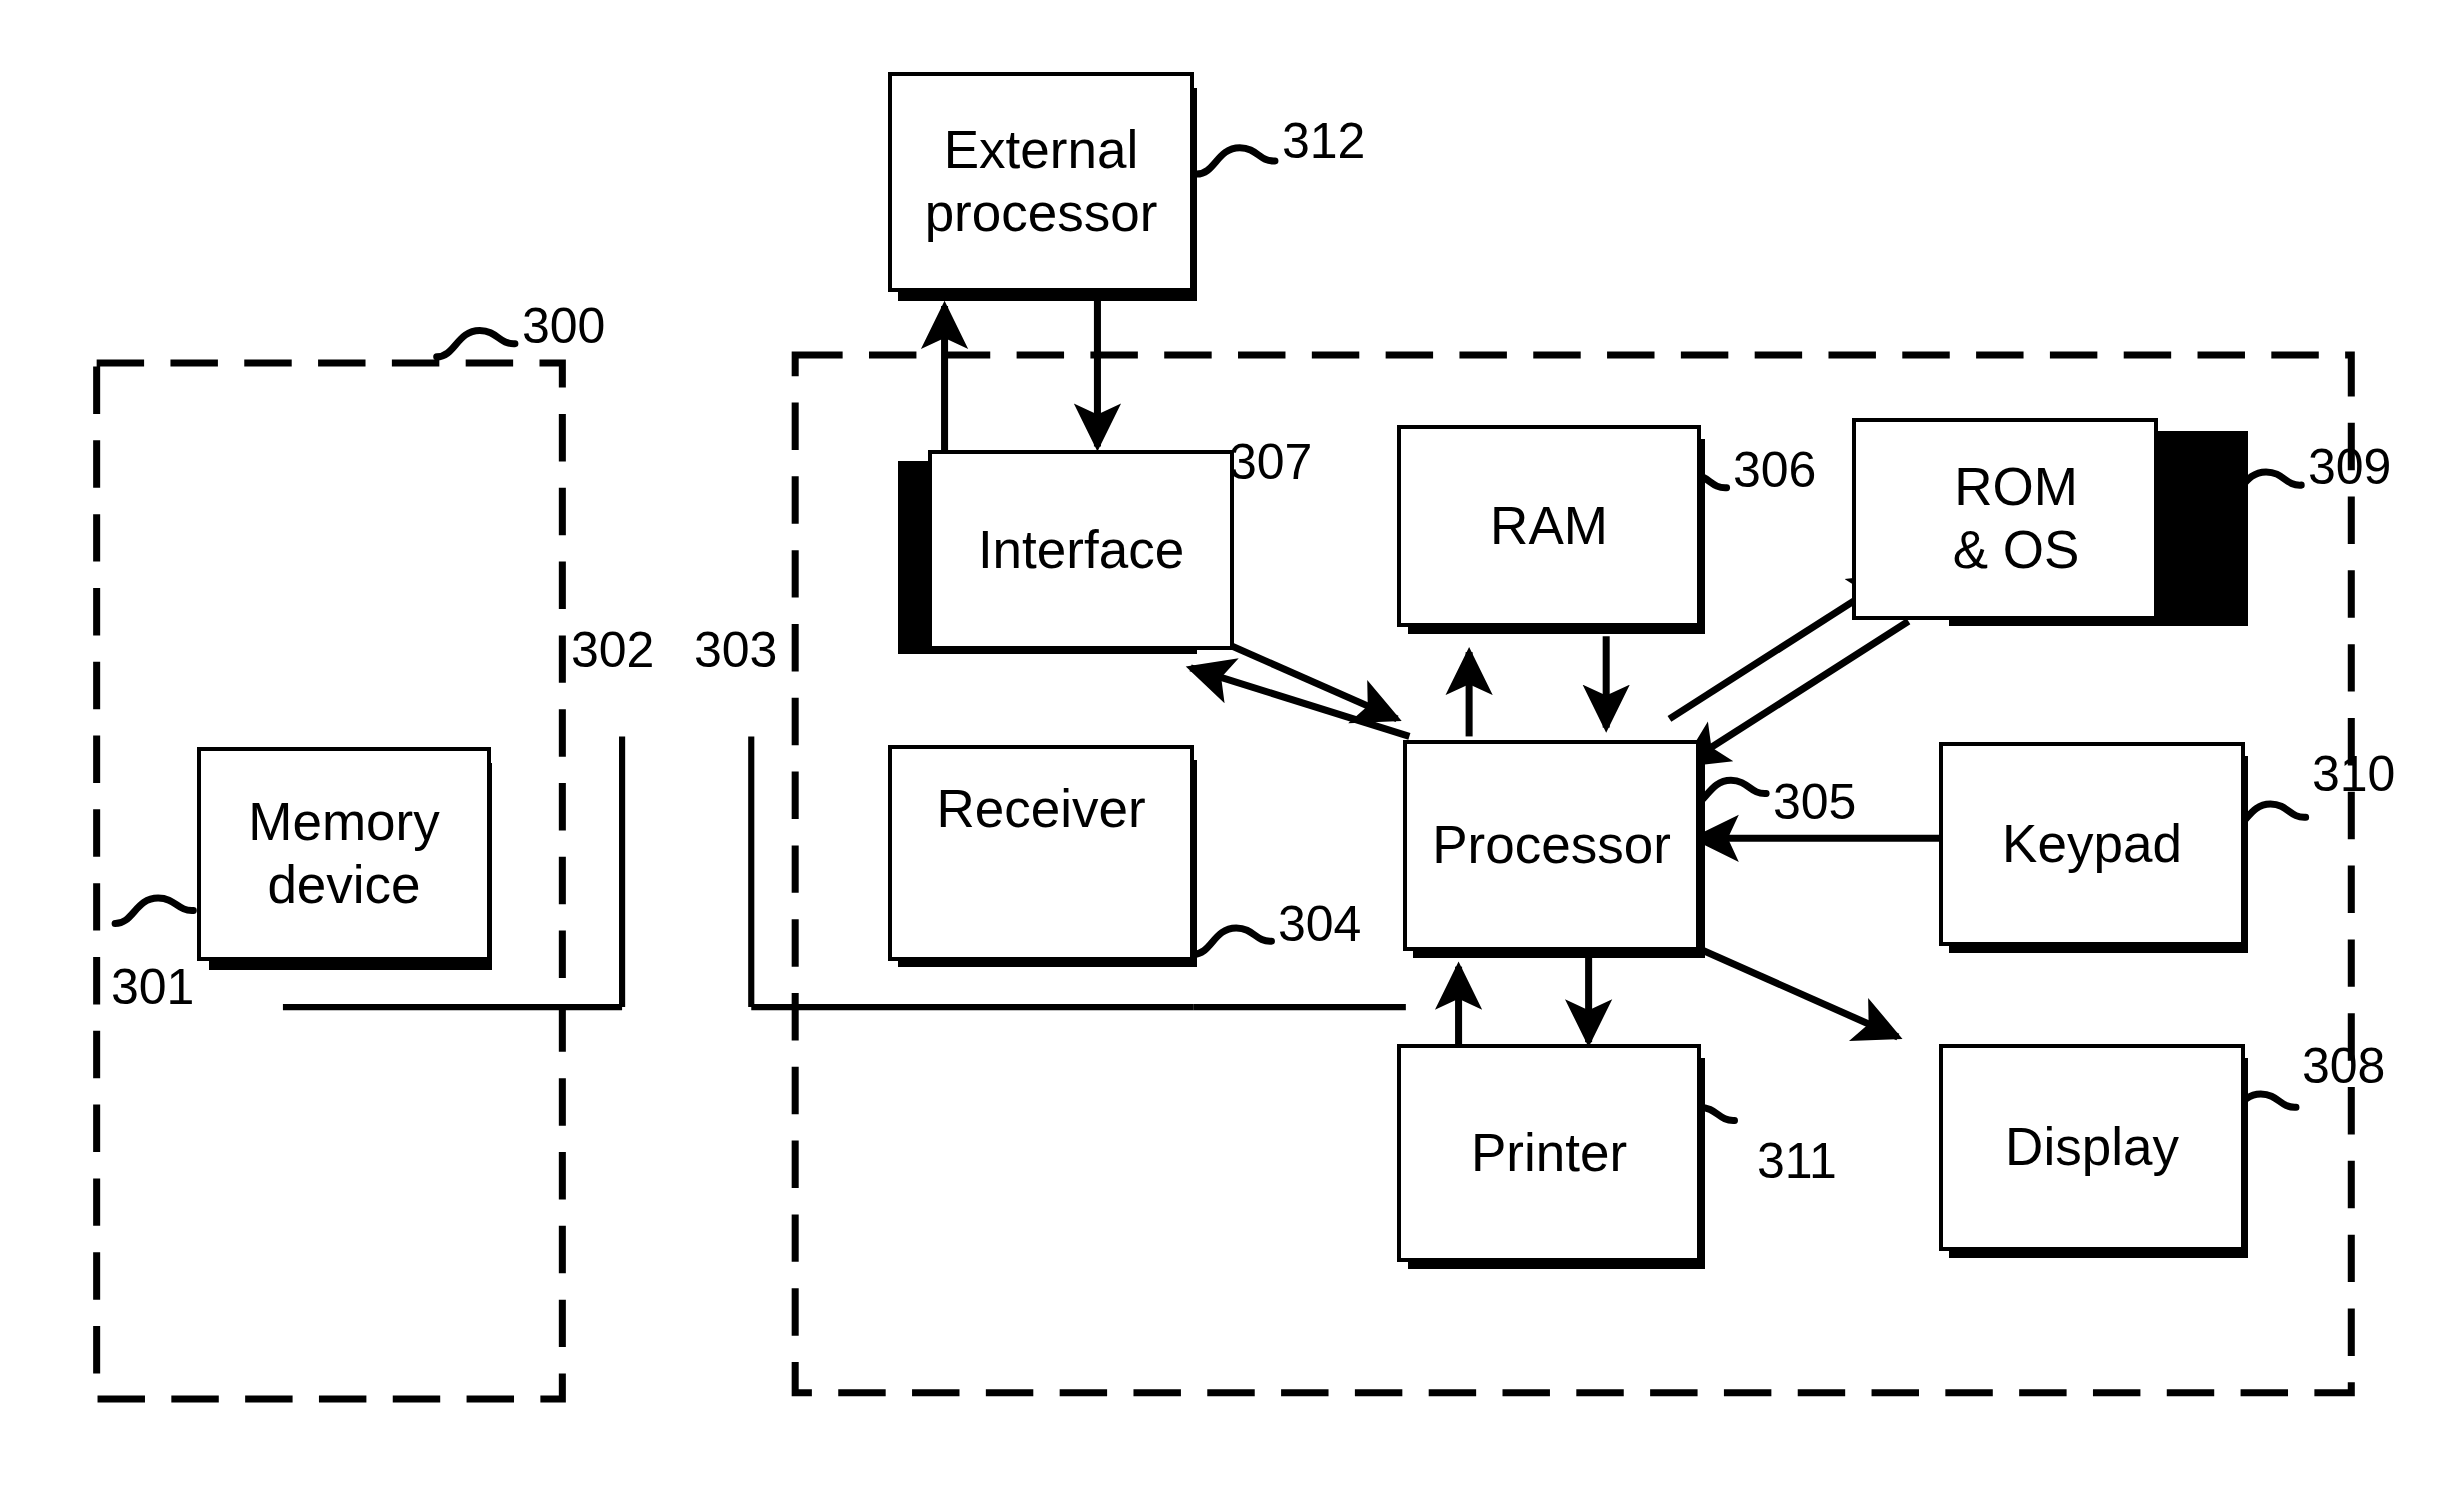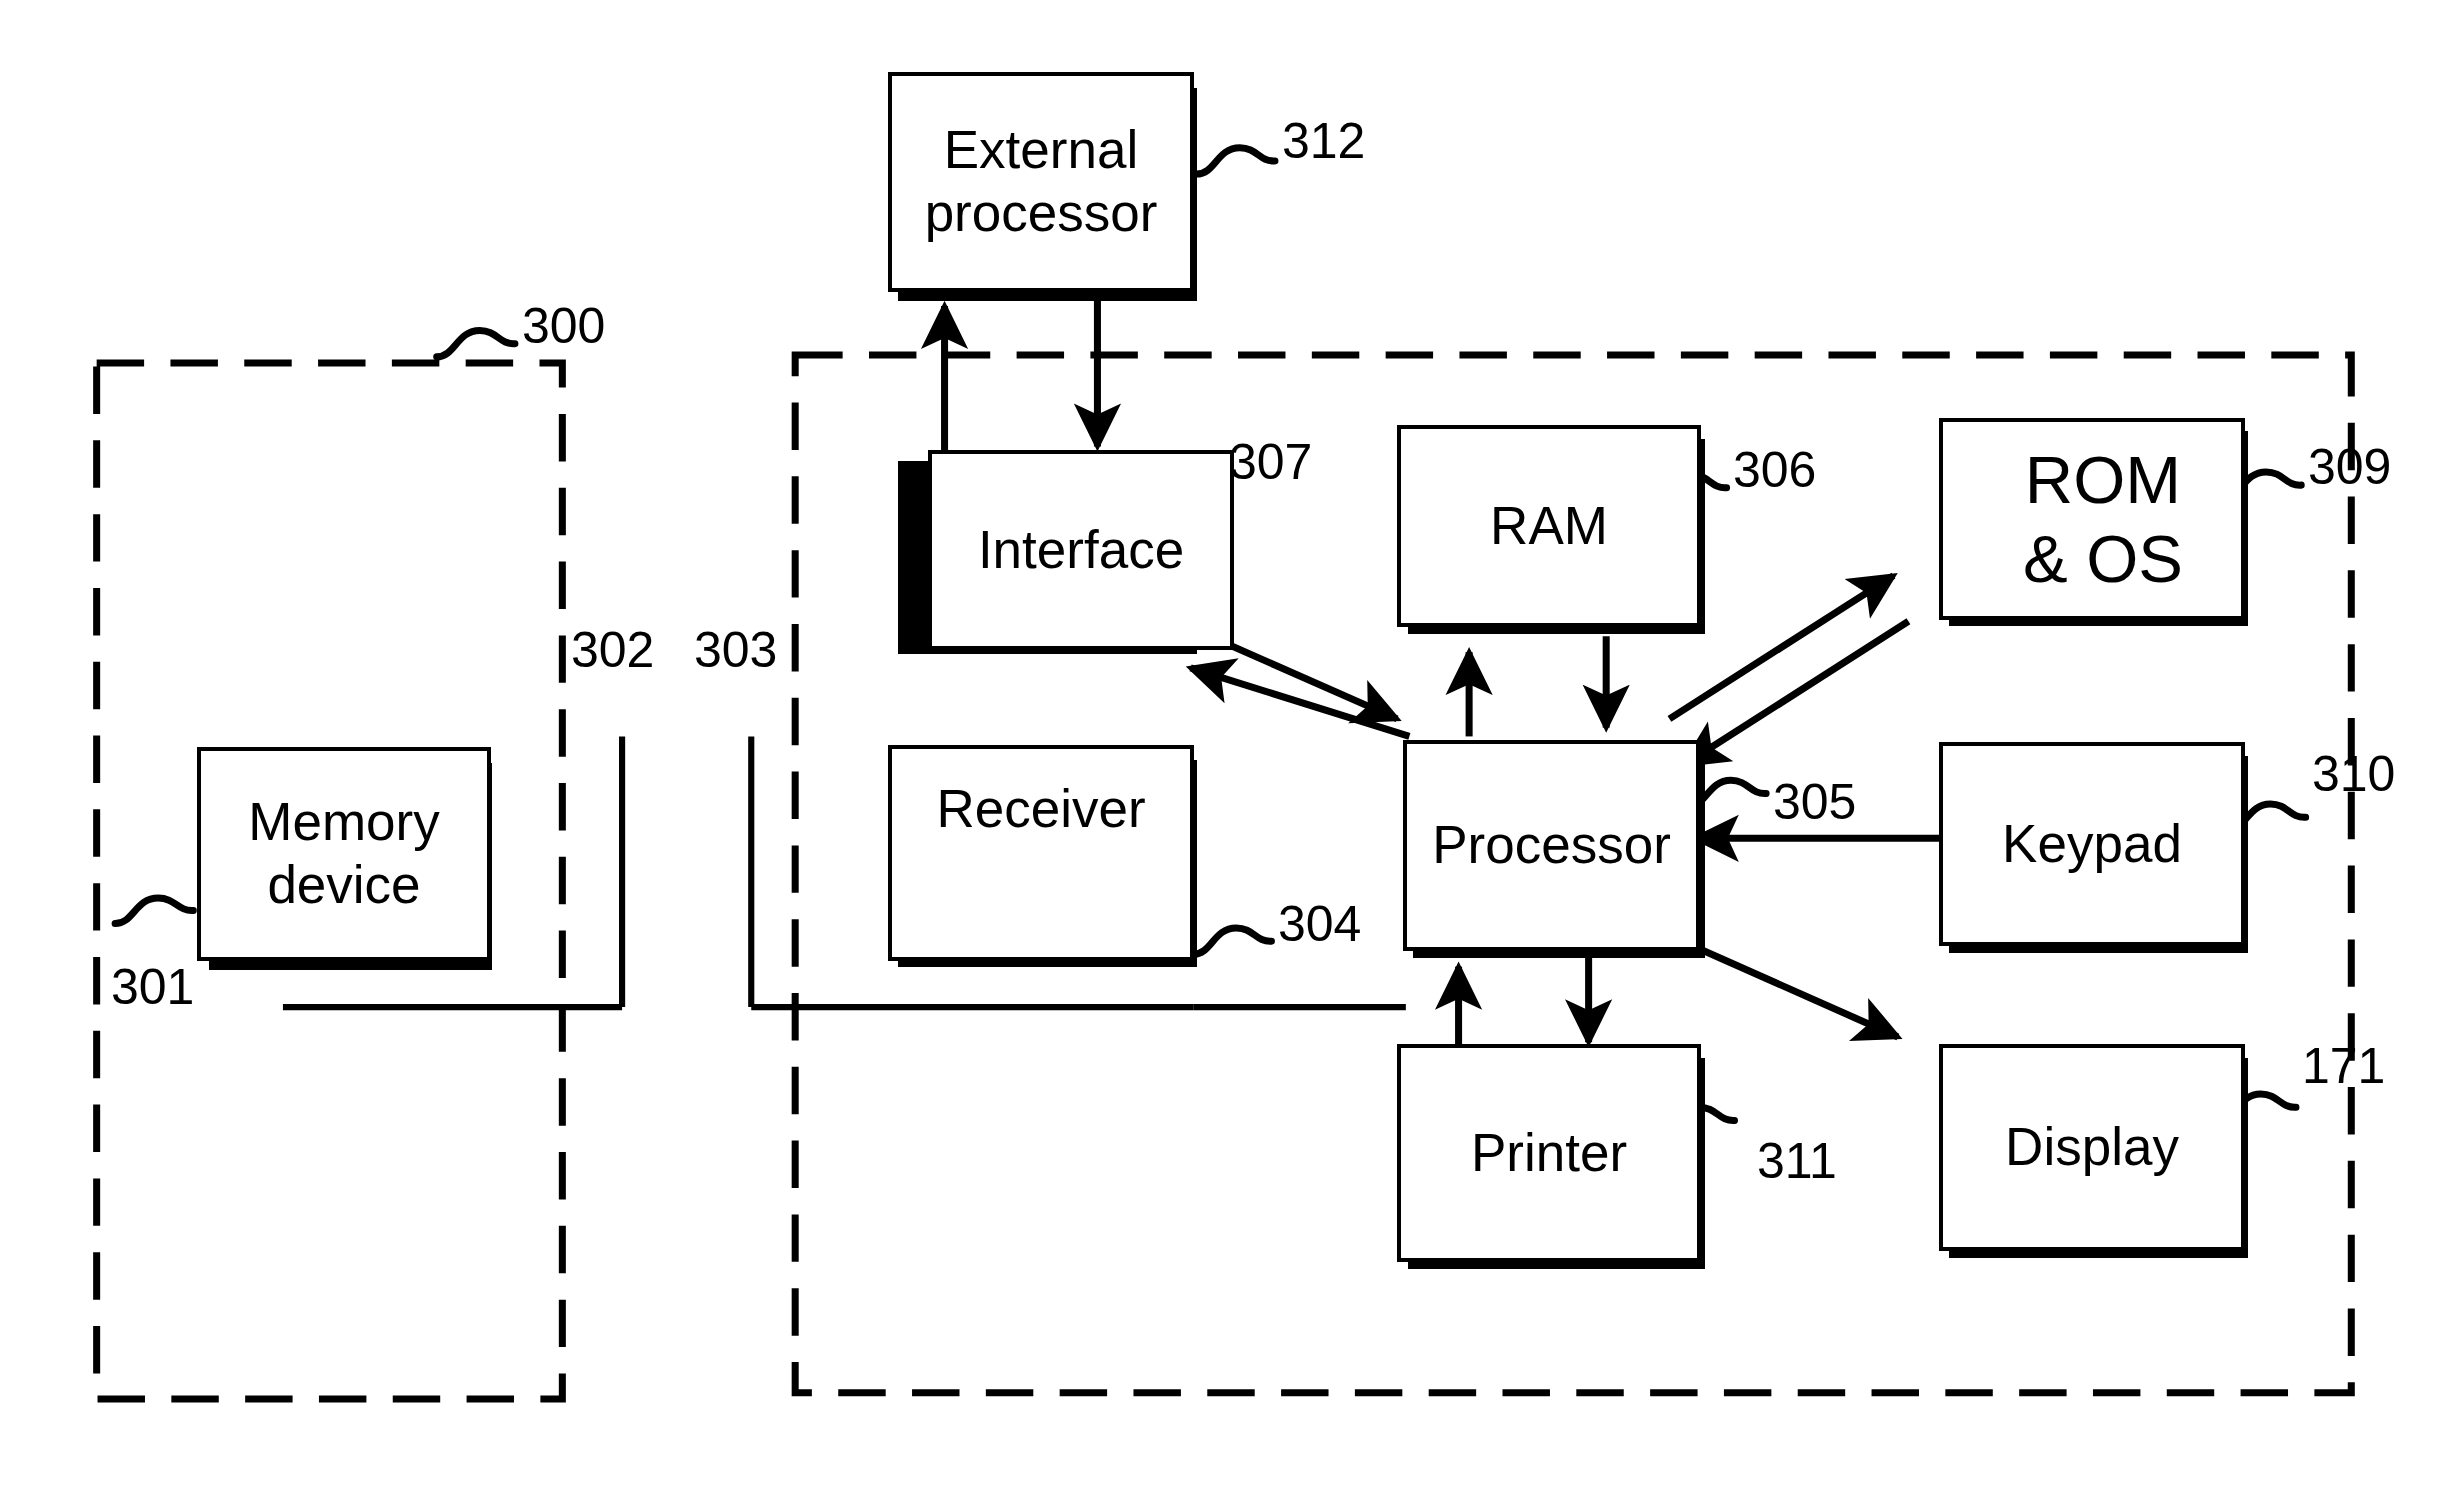--- a/index.html
+++ b/index.html
@@ -184,21 +184,21 @@
   </div>
 
   <div class="blk" style="left:928px; top:450px; width:306px; height:200px; font-size:53px;">
     <span class="lbl">Interface</span>
   </div>
 
   <div class="blk" style="left:1397px; top:425px; width:304px; height:202px; font-size:53px;">
     <span class="lbl">RAM</span>
   </div>
 
-  <div class="blk" style="left:1939px; top:418px; width:306px; height:202px; font-size:67px;padding-left:22px;">
+  <div class="blk" style="left:1852px; top:418px; width:306px; height:202px; font-size:53px;padding-left:22px;">
     <span class="lbl">
       <span>ROM</span><br><span>&amp; OS</span>
     </span>
   </div>
 
   <div class="blk" style="left:888px; top:745px; width:306px; height:216px; font-size:53px;
               align-items:flex-start; padding-top:29px;">
     <span class="lbl">Receiver</span>
   </div>
 
@@ -241,16 +241,16 @@
   <div class="num" style="left:2308px; top:438px;">309</div>
 
   <div class="num" style="left:1278px; top:895px;">304</div>
 
   <div class="num" style="left:1773px; top:773px;">305</div>
 
   <div class="num" style="left:2312px; top:745px;">310</div>
 
   <div class="num" style="left:1741px; top:1132px;margin-left:16px;">311</div>
 
-  <div class="num" style="left:2302px; top:1037px;">171</div>
+  <div class="num" style="left:2302px; top:1037px;">308</div>
 
 </div>
 
 
 </body></html>

